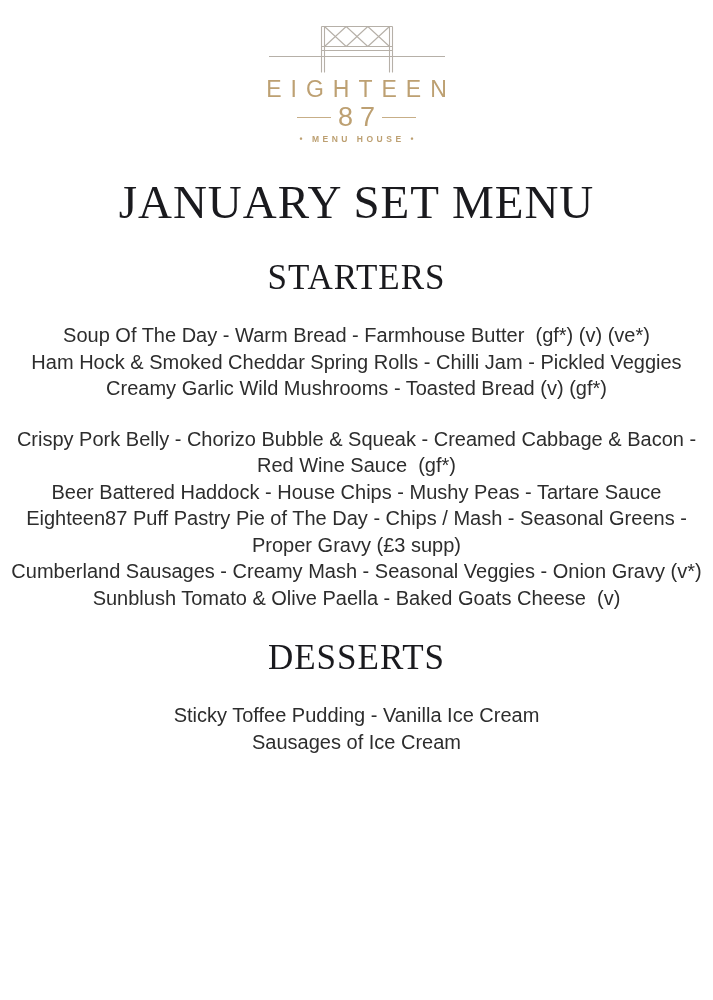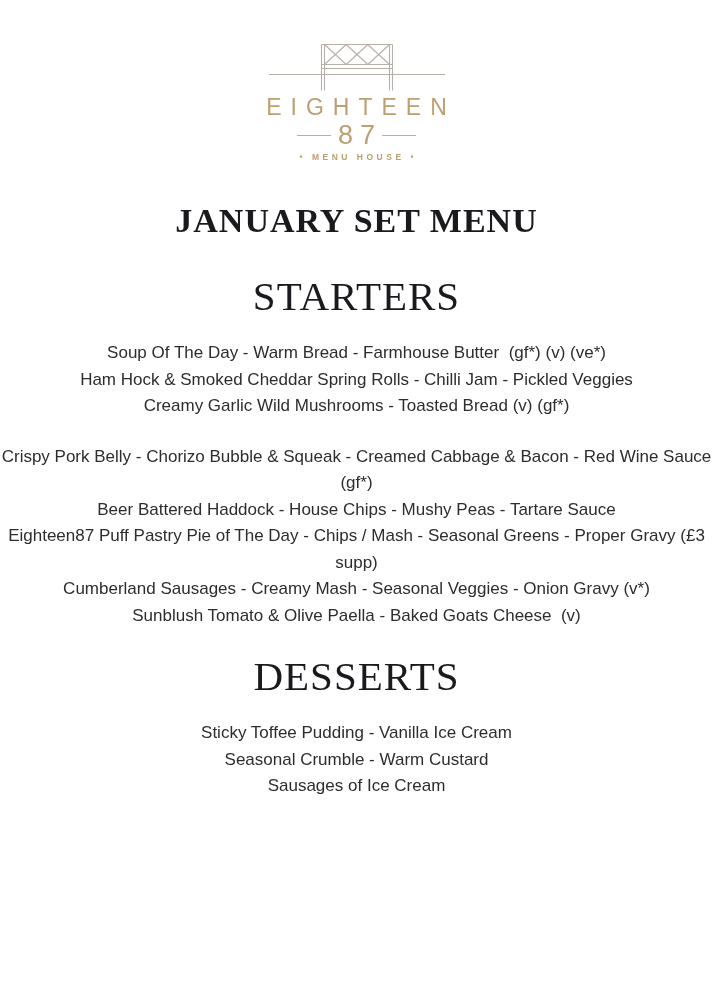--- a/index.html
+++ b/index.html
@@ -12,21 +12,21 @@
     width: 713px;
     height: 1000px;
     margin: 0 auto;
     background: #ffffff;
     overflow: hidden;
     font-family: "Liberation Sans", sans-serif;
     text-align: center;
   }
   
   .logo {
-    padding-top: 43px;
+    padding-top: 25px;
   }
   .hb-svg {
     display: block;
     margin: 0 auto;
     color: var(--logo_line_gray, #b6b0a8);
   }
   .wordmark {
     margin-top: 2px;
     font-family: "Liberation Sans", sans-serif;
     font-size: 23px;
@@ -63,50 +63,50 @@
     line-height: 10px;
     letter-spacing: 3.5px;
     text-indent: 3.5px;
     font-weight: 700;
     color: var(--gold, #bda072);
   }
   
   .menu-title {
     margin: 30px 0 0 0;
     font-family: "Liberation Serif", serif;
-    font-weight: 700;
-    font-size: 34px;
+    font-weight: 400;
+    font-size: 47px;
     line-height: 57px;
     letter-spacing: 1px;
     color: var(--heading_ink, #1a1a1e);
   }
   .subtitle {
     margin-top: 25px;
     font-size: 15.5px;
     line-height: 19px;
     color: var(--body_ink, #2d2d2d);
   }
   
   .menu-sections {
     margin-top: 16px;
   }
   .section-heading {
     margin: 27px 0 0 0;
     font-family: "Liberation Serif", serif;
     font-weight: 400;
-    font-size: 41px;
+    font-size: 35px;
     line-height: 40px;
     letter-spacing: 1px;
     color: var(--heading_ink, #1a1a1e);
   }
   .section-items {
     margin-top: 24px;
   }
   .menu-item {
-    font-size: 17px;
+    font-size: 20px;
     line-height: 26.5px;
     color: var(--body_ink, #2d2d2d);
     white-space: pre-wrap;
   }
 </style>
 </head>
 <body>
 
 <div class="page">
 
@@ -161,19 +161,18 @@
         <div class="menu-item">Eighteen87 Puff Pastry Pie of The Day - Chips / Mash - Seasonal Greens - Proper Gravy (£3 supp)</div>
         <div class="menu-item">Cumberland Sausages - Creamy Mash - Seasonal Veggies - Onion Gravy (v*)</div>
         <div class="menu-item">Sunblush Tomato &amp; Olive Paella - Baked Goats Cheese  (v)</div>
       </div>
     </section>
 
     <section>
       <h2 class="section-heading">DESSERTS</h2>
       <div class="section-items">
         <div class="menu-item">Sticky Toffee Pudding - Vanilla Ice Cream</div>
-        <div class="menu-item">Seasonal Crumble - Warm Custard</div>
         <div class="menu-item">Sausages of Ice Cream</div>
       </div>
     </section>
 
   </div>
 </div>
 
 </body></html>

